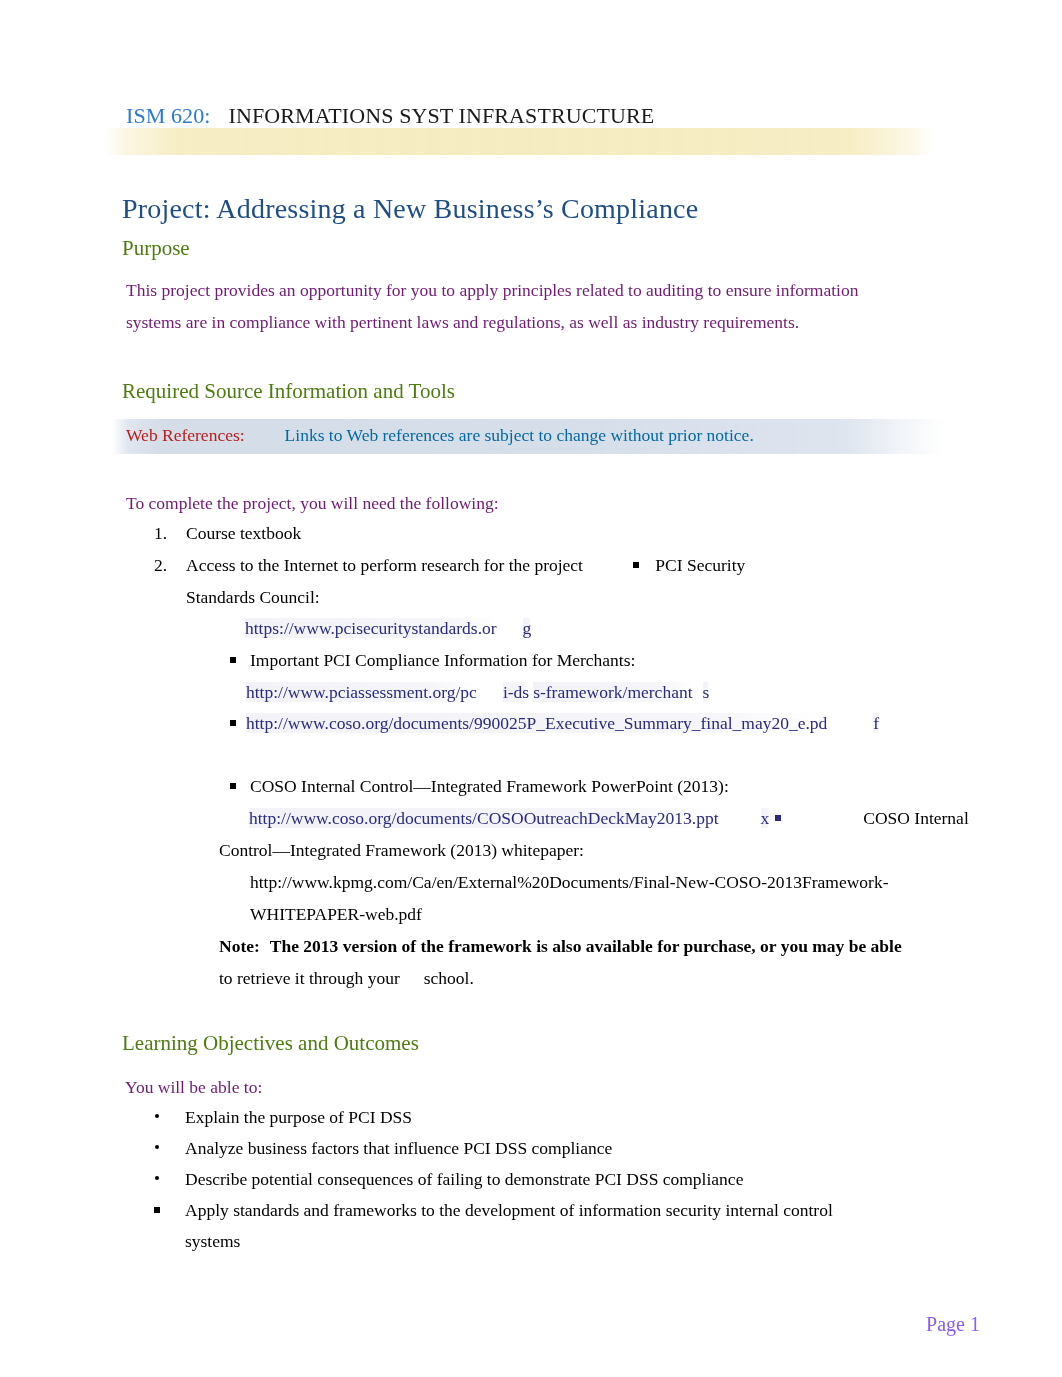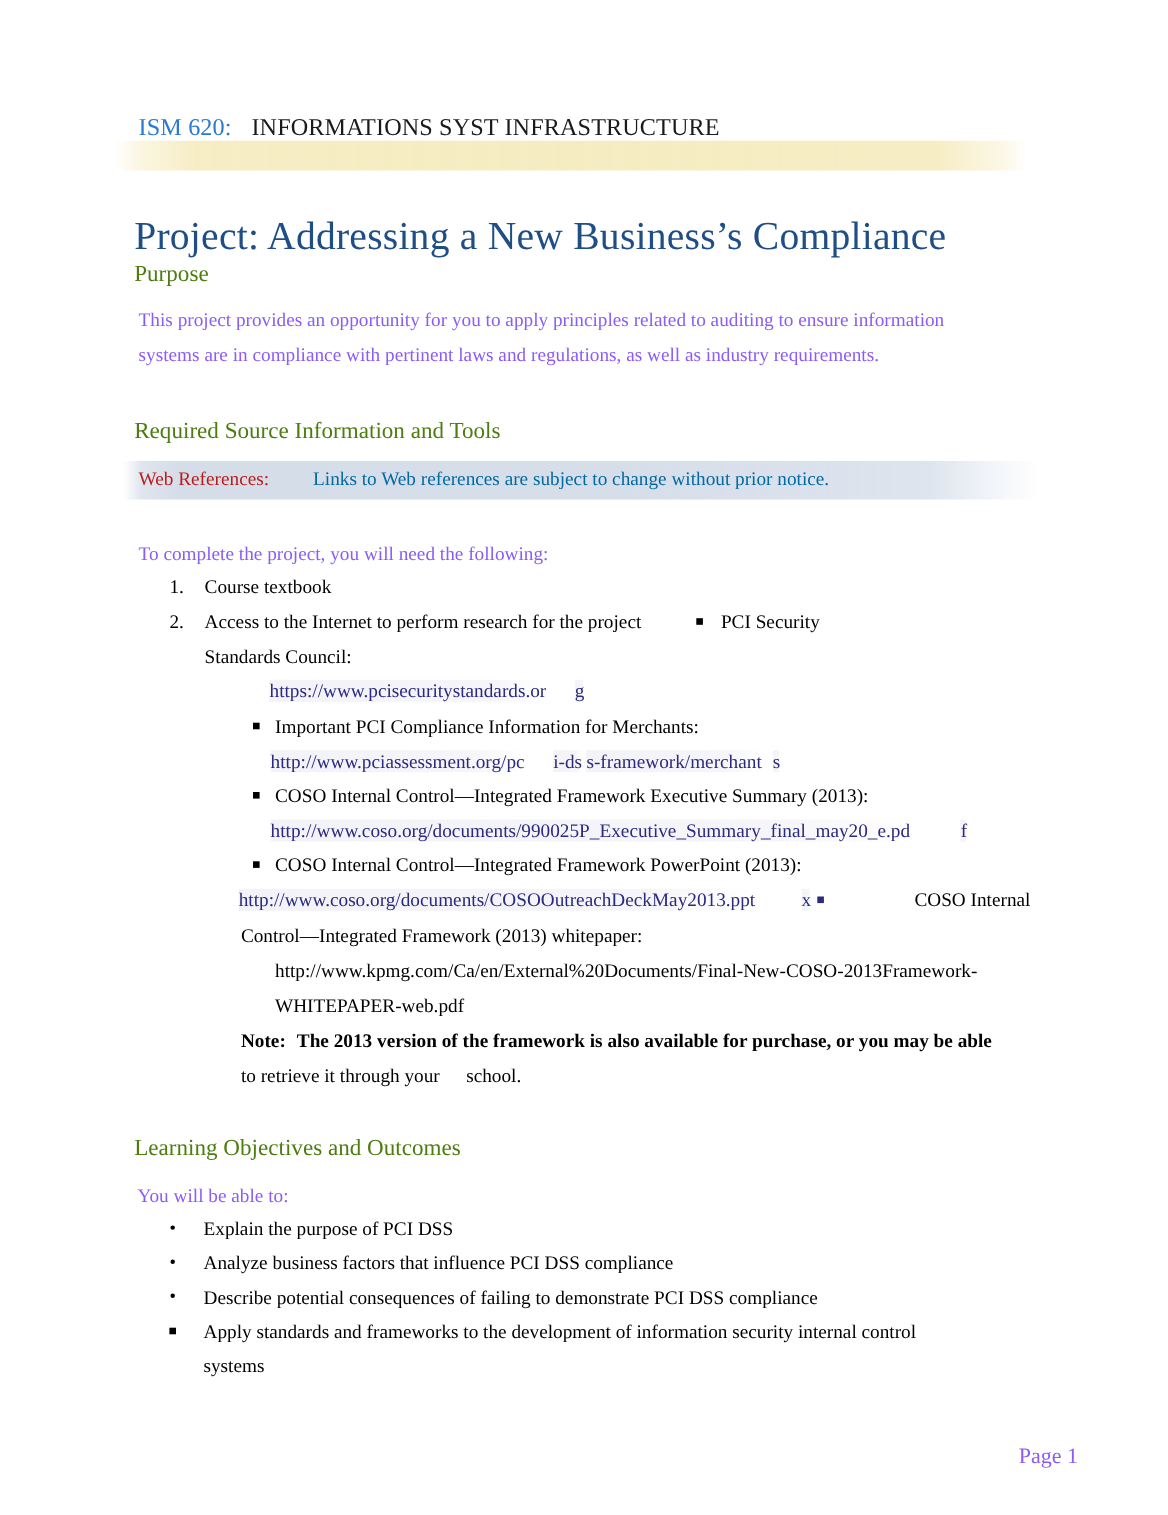--- a/index.html
+++ b/index.html
@@ -58,41 +58,41 @@
   .doc-header .course-name {
     color: #1a1a1a;
     margin-left: 18px;
   }
 
   
   .title-main {
     position: absolute;
     left: 122px;
     top: 193px;
-    font-size: 36px;
+    font-size: 28px;
     color: #1f4e86;
     white-space: nowrap;
     letter-spacing: 0.2px;
   }
   .h2-blue {
     position: absolute;
     font-size: 21px;
     color: #4d7c0f;
     white-space: nowrap;
   }
   #heading-purpose { left: 122px; top: 236px; }
   #heading-required { left: 122px; top: 379px; }
   #heading-objectives { left: 122px; top: 1031px; }
 
   
   .para {
     position: absolute;
     font-size: 17.5px;
     line-height: 32px;
-    color: #8b5cf6;
+    color: #701a75;
   }
   #purpose-body { left: 126px; top: 274px; width: 760px; }
   #tools-intro   { left: 126px; top: 487px; width: 760px; }
   #objectives-intro { left: 125px; top: 1071px; width: 760px; }
 
   
   .webref-bar {
     position: absolute;
     left: 112px;
     top: 419px;
@@ -273,33 +273,32 @@
       <span>Important PCI Compliance Information for Merchants:</span>
     </div>
     <div style="padding-left:34px; white-space:nowrap;">
       <span class="link">http://www.pciassessment.org/pc</span><span style="display:inline-block;width:26px;"></span><span class="link">i-ds</span><span style="display:inline-block;width:4px;"></span><span class="link">s-framework/merchant</span><span style="display:inline-block;width:10px;"></span><span class="link">s</span>
     </div>
   </div>
 
   <div class="subblock" style="left:212px; top:707px;">
     <div class="bullet-row">
       <span class="bsq"></span>
-      <span>COSO Internal Control—Integrated Framework Executive Summary (2013):</span>
     </div>
     <div style="padding-left:34px; white-space:nowrap;">
       <span class="link">http://www.coso.org/documents/990025P_Executive_Summary_final_may20_e.pd</span><span style="display:inline-block;width:46px;"></span><span class="link">f</span>
     </div>
   </div>
 
   <div class="subblock" style="left:212px; top:770px;">
     <div class="bullet-row">
       <span class="bsq"></span>
       <span>COSO Internal Control—Integrated Framework PowerPoint (2013):</span>
     </div>
-    <div style="padding-left:5px; white-space:nowrap;">
+    <div style="padding-left:5px; white-space:nowrap;margin-left:32px;">
       <span class="link">http://www.coso.org/documents/COSOOutreachDeckMay2013.ppt</span><span style="display:inline-block;width:42px;"></span><span class="link">x</span><span style="display:inline-block;width:6px;"></span><span class="sq sq-blue"></span><span style="display:inline-block;width:72px;"></span><span class="plain">COSO Internal</span>
     </div>
     <div style="padding-left:7px; white-space:nowrap;">
       <span>Control—Integrated Framework (2013) whitepaper:</span>
     </div>
     <div style="padding-left:38px; white-space:nowrap;">
       <span>http://www.kpmg.com/Ca/en/External%20Documents/Final-New-COSO-2013Framework-</span>
     </div>
     <div style="padding-left:38px; white-space:nowrap;">
       <span>WHITEPAPER-web.pdf</span>

